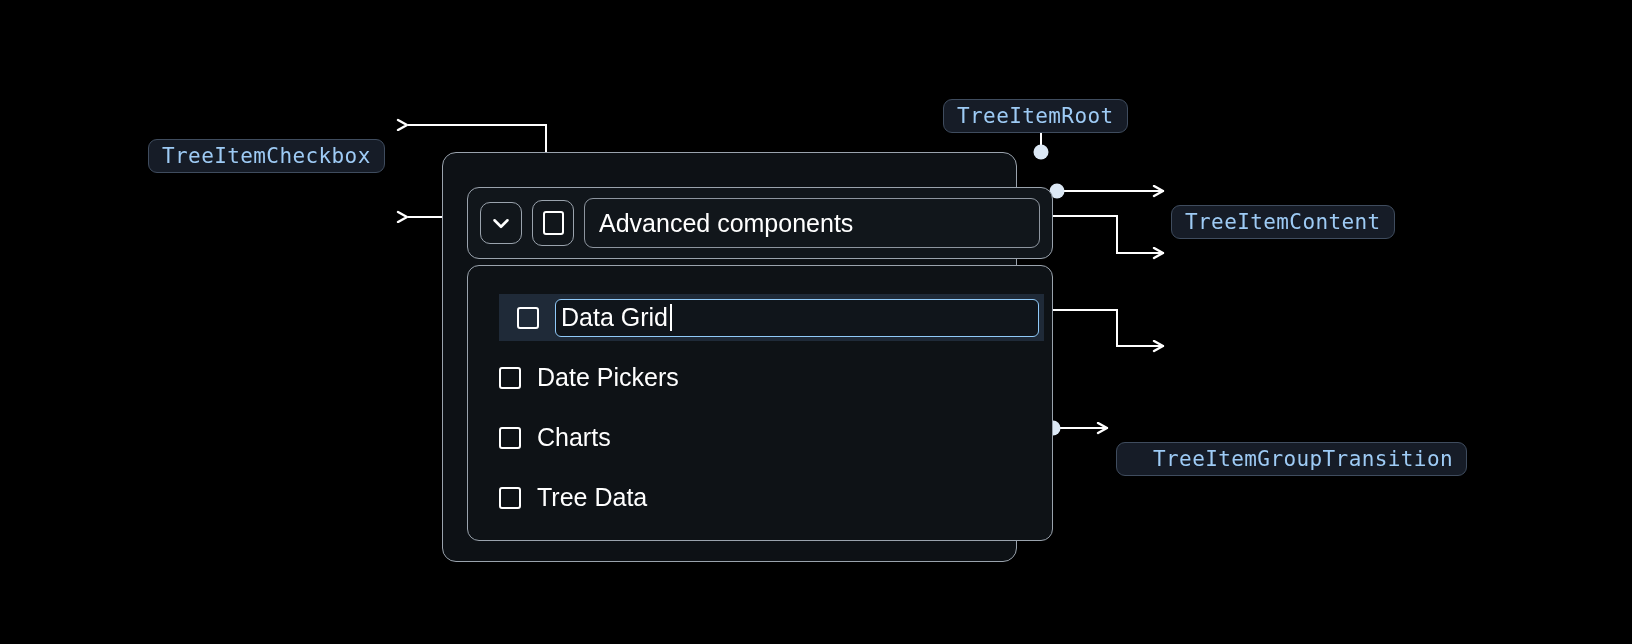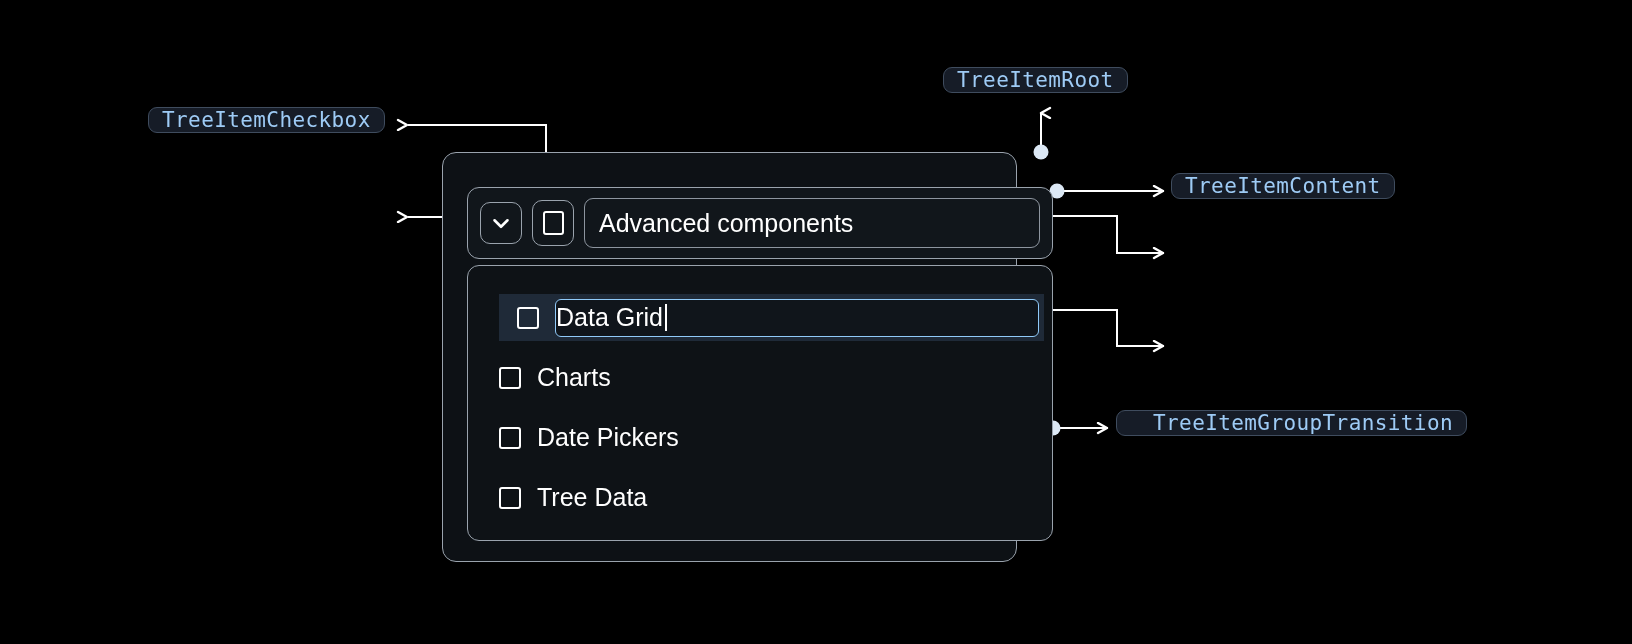--- a/index.html
+++ b/index.html
@@ -25,21 +25,22 @@
     justify-content: center;
     background: #161c27;
     border: 1px solid #3f4c5e;
     border-radius: 9px;
     color: #9ecbf5;
     font-family: "DejaVu Sans Mono", "Liberation Mono", monospace;
     font-size: 21px;
     letter-spacing: 0.4px;
     white-space: nowrap;
     padding: 0 13px;
-    height: 26px;
+    height: 34px;
+    margin-top: 32px;
   }
 
   
   #connectors {
     position: absolute;
     left: 0;
     top: 0;
     width: 1632px;
     height: 644px;
     pointer-events: none;
@@ -158,20 +159,21 @@
   .label-input {
     flex: 1 1 auto;
     height: 38px;
     margin-right: 5px;
     box-sizing: border-box;
     background: #10151b;
     border: 1.5px solid #90caf9;
     border-radius: 6px;
     display: flex;
     align-items: center;
+    padding-left: 5px;
     color: #ffffff;
     font-size: 25px;
     position: relative;
   }
   .caret {
     display: inline-block;
     width: 2px;
     height: 27px;
     background: #ffffff;
     margin-left: 2px;
@@ -256,26 +258,26 @@
       <div class="tree-item-row selected">
         <div class="row-cb" style="margin-left:18px;"></div>
         <div class="label-input">
           <span>Data Grid</span>
             <span class="caret"></span>
         </div>
       </div>
 
       <div class="tree-item-row">
         <div class="row-cb"></div>
-        <div class="row-text">Charts</div>
+        <div class="row-text">Date Pickers</div>
       </div>
 
       <div class="tree-item-row">
         <div class="row-cb"></div>
-        <div class="row-text">Date Pickers</div>
+        <div class="row-text">Charts</div>
       </div>
 
       <div class="tree-item-row">
         <div class="row-cb"></div>
         <div class="row-text">Tree Data</div>
       </div>
 
     </div>
   </div>
 

